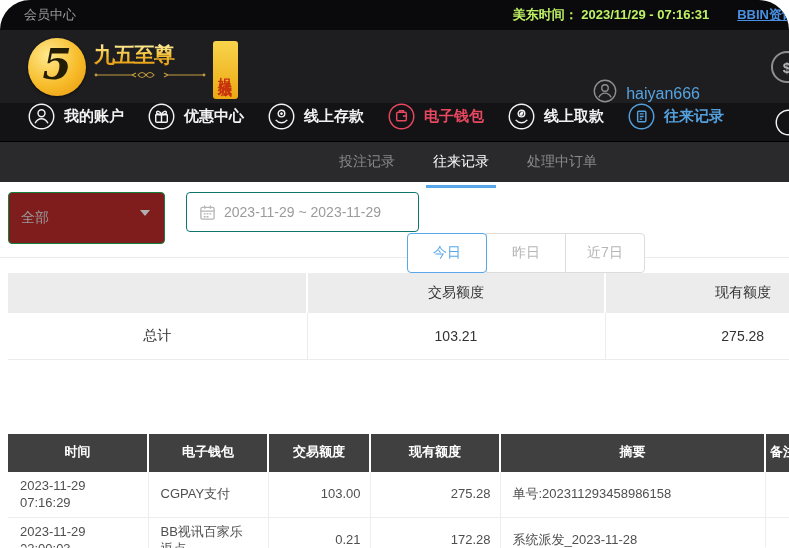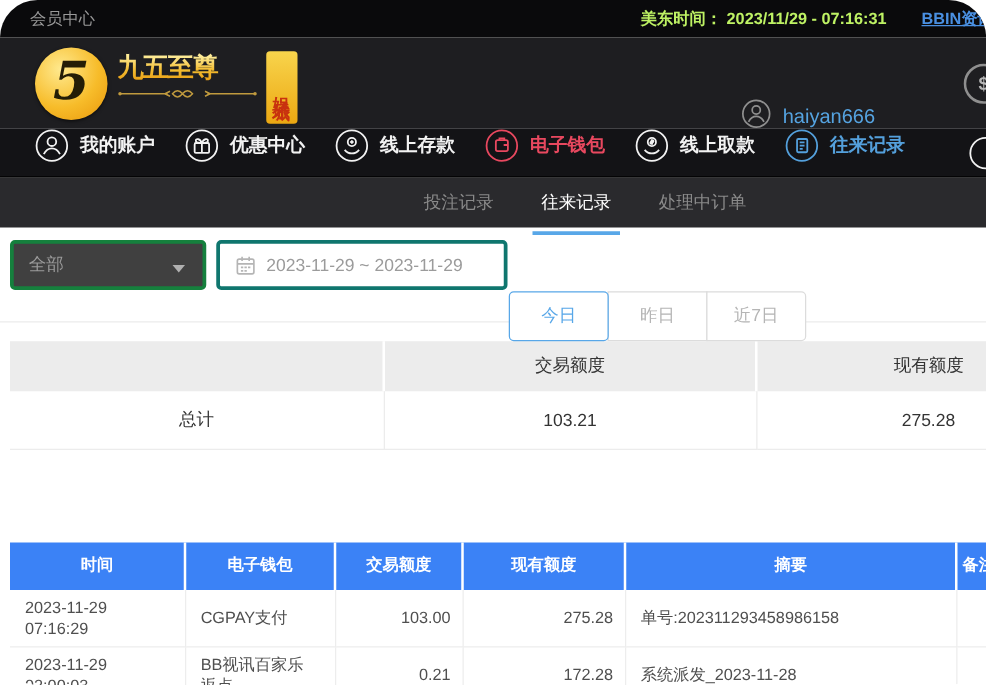--- a/index.html
+++ b/index.html
@@ -58,28 +58,28 @@
   .subtabs { position:relative; height:40px; background:#2a2a2d; display:flex;
              align-items:center; padding-left:332px; gap:24px; }
   .subtab { position:relative; height:52px; display:flex; align-items:center;
             padding:0 7px; font-size:14px; color:#8a8a8a; cursor:pointer; white-space:nowrap; }
   .subtab.active { color:#fff; }
   .subtab.active::after { content:""; position:absolute; left:0; right:0; bottom:0;
                           height:3px; background:#58a7e8; }
 
   
   .filters { position:relative; height:40px; margin:10px 0 0 8px; }
-  .select-box { position:absolute; left:0; top:0; width:157px; height:40px;
-                border:3px solid #15803d; border-radius:4px; display:flex; align-items:center;
-                padding:0 12px; color:#9b9b9b; font-size:14px; cursor:pointer; background:#404040; }
+  .select-box { position:absolute; left:0; top:0; width:157px; height:52px;
+                border:1px solid #15803d; border-radius:4px; display:flex; align-items:center;
+                padding:0 12px; color:#9b9b9b; font-size:14px; cursor:pointer; background:#7f1d1d; }
   .select-box .caret { position:absolute; right:14px; top:17px; width:0; height:0;
                        border-left:5px solid transparent; border-right:5px solid transparent;
                        border-top:6px solid #b0b0b0; }
-  .date-box { position:absolute; left:165px; top:0; width:233px; height:40px;
-              border:3px solid #0f766e; border-radius:4px; display:flex; align-items:center;
+  .date-box { position:absolute; left:178px; top:0; width:233px; height:40px;
+              border:1px solid #0f766e; border-radius:4px; display:flex; align-items:center;
               gap:8px; padding:0 12px; color:#9b9b9b; font-size:14px; cursor:pointer; background:#fff; }
   .range-group { position:absolute; left:399px; top:0; display:flex;margin-top:41px; }
   .range-btn { width:80px; height:40px; background:#fff; border:1px solid #dcdcdc;
                color:#b5b5b5; font-size:14px; margin-left:-1px; cursor:pointer;
                font-family:inherit; }
   .range-btn:first-child { border-radius:4px 0 0 4px; margin-left:0; }
   .range-btn:last-child { border-radius:0 4px 4px 0; }
   .range-btn.active { border-color:#58a7e8; color:#58a7e8; position:relative; z-index:2;
                       border-radius:4px; }
   .search-btn { position:absolute; left:253px; top:0; width:83px; height:40px;
@@ -92,21 +92,21 @@
   .summary-table { width:872px; margin:15px 0 0 8px; font-size:14px; color:#333; }
   .summary-table th { height:40px; background:#ececec; font-weight:normal; text-align:center;
                       border-right:2px solid #fff; }
   .summary-table th:last-child { border-right:none; }
   .summary-table td { height:46px; text-align:center; border-bottom:1px solid #ececec;
                       border-right:1px solid #ececec; }
   .summary-table td:last-child { border-right:none; }
 
   
   .records-table { width:792px; margin:74px 0 0 8px; font-size:13px; color:#4f4f4f; }
-  .records-table th { height:38px; background:#3b82f6; color:#fff; font-size:13px;
+  .records-table th { height:38px; background:#404040; color:#fff; font-size:13px;
                       font-weight:bold; text-align:center; border-right:2px solid #fff;
                       line-height:1.25; padding:0 2px; }
   .records-table th:last-child { border-right:none; }
   .records-table td { height:38px; border-bottom:1px solid #ededed; border-right:1px solid #ededed;
                       padding:5px 12px; line-height:1.35; background:#fff; }
   .records-table td:last-child { border-right:none; }
   .records-table td.num { text-align:right; padding-right:9px; }
   .records-table td.ctr { text-align:center; }
 </style>
 </head>

